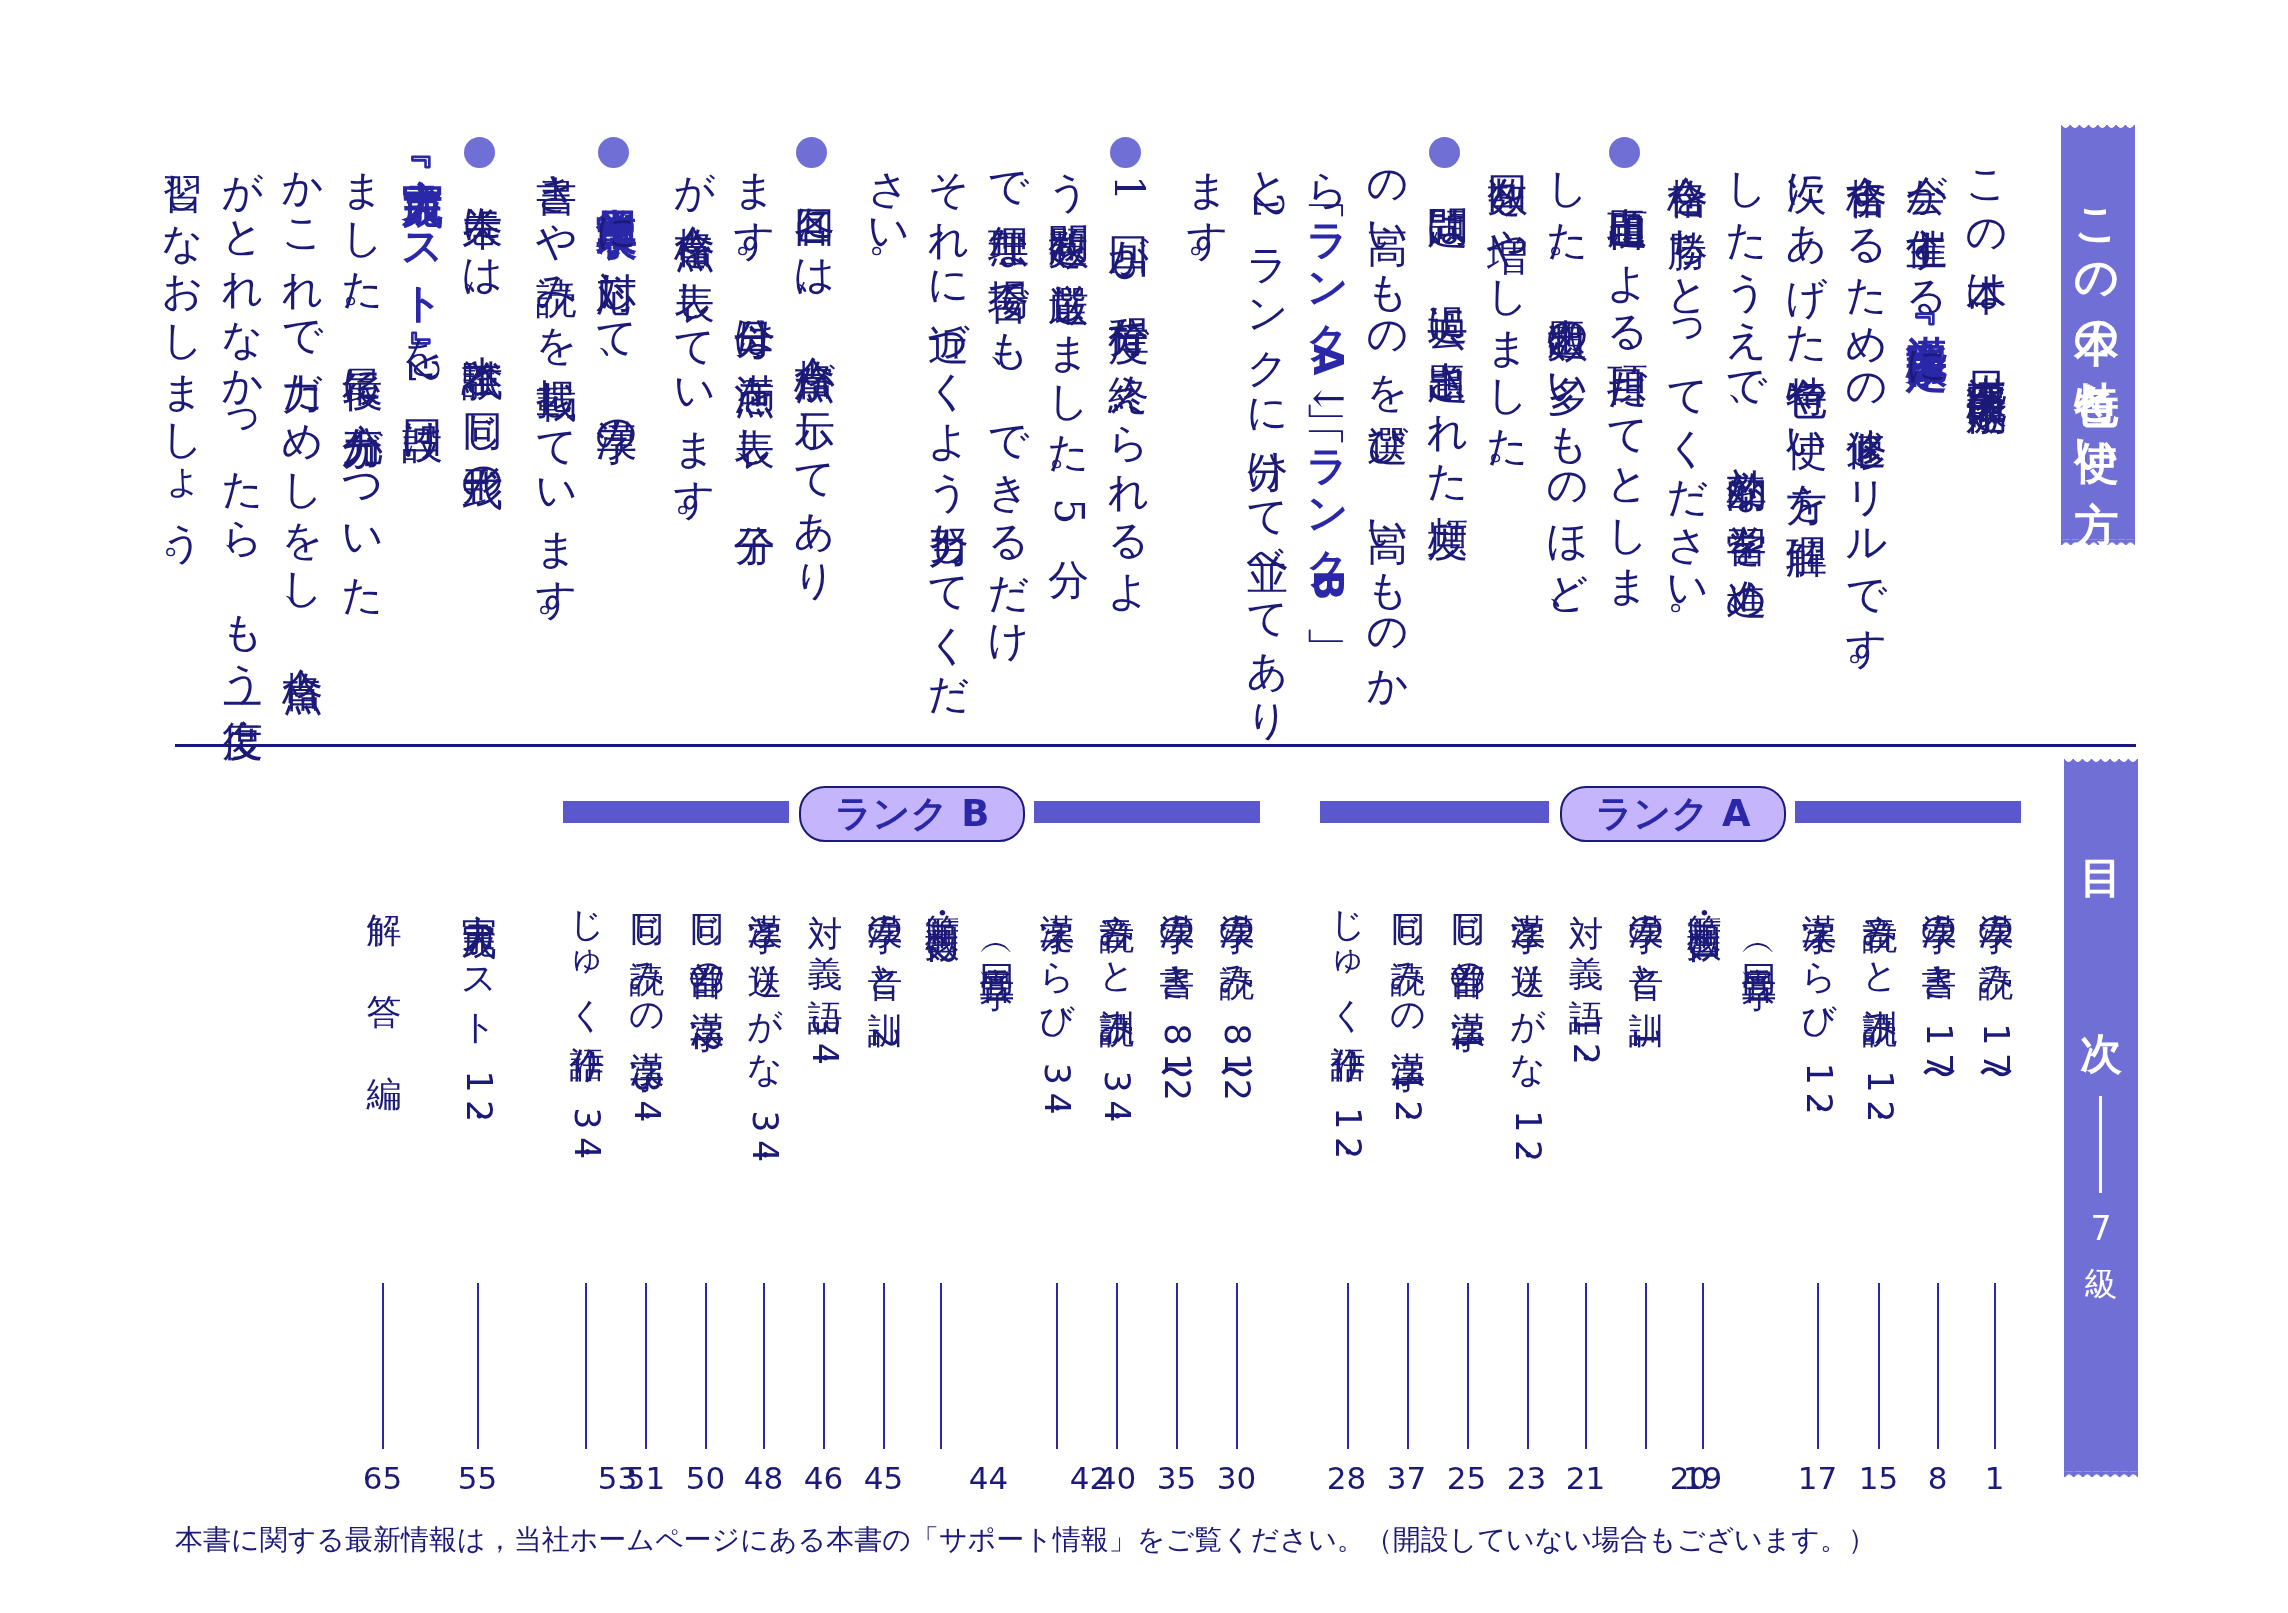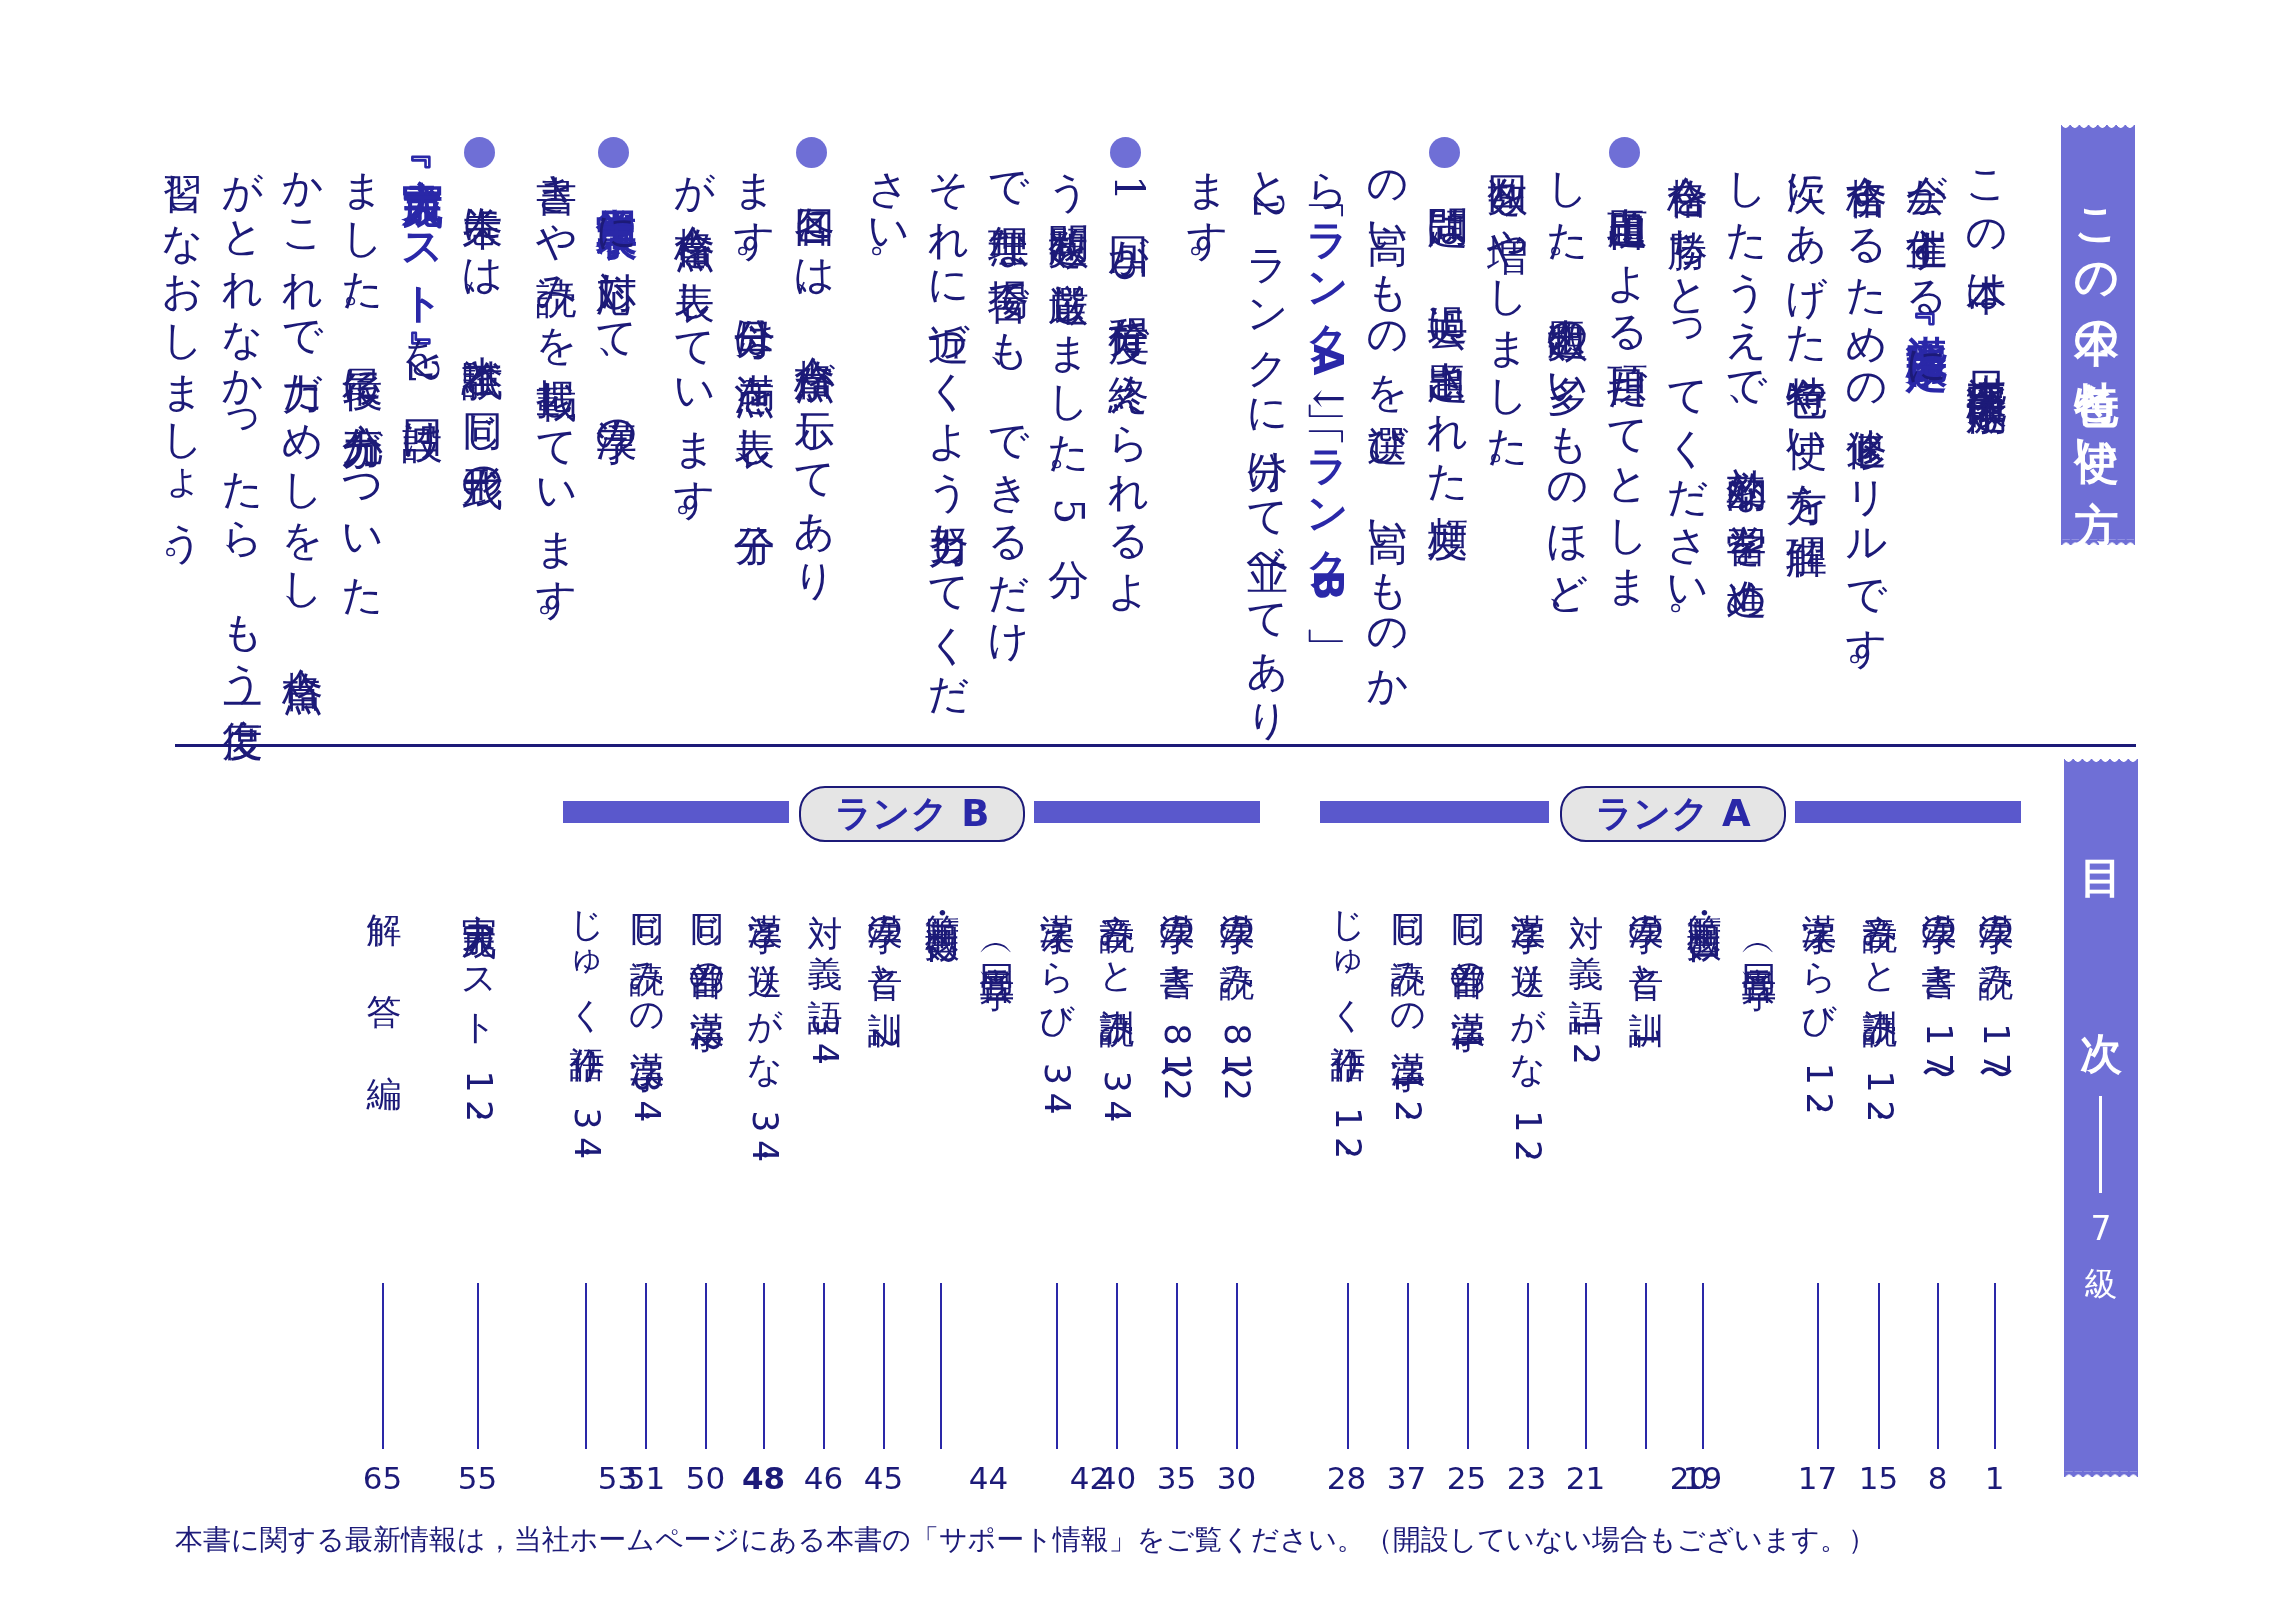--- a/index.html
+++ b/index.html
@@ -13,21 +13,21 @@
   .banner::before { top:-0.9px; }
   .banner::after { bottom:-0.9px; transform:rotate(180deg); }
   .banner-text { position:absolute; left:0; width:74px; text-align:center; color:#ffffff;
      font-weight:bold; font-size:42px; line-height:54px; }
   .vcol { position:absolute; writing-mode:vertical-rl; font-size:41px; line-height:57px;
      letter-spacing:2.8px; color:#1c1a78; white-space:nowrap; font-family:"DejaVu Serif", "Liberation Serif", serif; }
   .vcol .b { font-weight:bold; color:#2a28a8; font-family:"DejaVu Sans", sans-serif; }
   .bullet { position:absolute; width:31px; height:31px; border-radius:50%; background:#6f6fd6; }
   .rule { position:absolute; height:2.8px; background:#1c1a78; }
   .rank-bar { position:absolute; height:22px; background:#5a58cc; }
-  .rank-pill { position:absolute; height:52px; border:2.8px solid #1c1a78; border-radius:26px; background:#e5e5e5;
+  .rank-pill { position:absolute; height:52px; border:2.8px solid #1c1a78; border-radius:26px; background:#c4b5fd;
      color:#2a28a8; font-weight:bold; font-size:37px; line-height:52px; text-align:center; }
   .toc-item { position:absolute; writing-mode:vertical-rl; font-size:35px; line-height:41px; letter-spacing:3.7px;
      color:#1c1a78; white-space:nowrap; }
   .leader { position:absolute; width:1.8px; background:#2a28a8; }
   .pnum { position:absolute; font-size:31px; color:#1c1a78; width:55px; text-align:center; transform:translateX(-28px); }
   .footer { position:absolute; left:175px; top:1521px; font-size:28px; color:#1c1a78; font-family:"DejaVu Serif", serif; }
 </style>
 </head>
 <body>
 
@@ -143,21 +143,21 @@
     <div class="toc-item" style="left: 921px; top: 886px;">筆順・画数　2</div>
     <div class="pnum" style="left: 941px; top: 1460px; margin-left: 48px;">44</div>
     <div class="leader" style="left: 940px; top: 1283px; height: 166px;"></div>
     <div class="toc-item" style="left: 864px; top: 886px;">漢字の音と訓　2</div>
     <div class="pnum" style="left: 884px; top: 1460px;">45</div>
     <div class="leader" style="left: 883px; top: 1283px; height: 166px;"></div>
     <div class="toc-item" style="left: 804px; top: 886px;">対　義　語　3・4</div>
     <div class="pnum" style="left: 824px; top: 1460px;">46</div>
     <div class="leader" style="left: 823px; top: 1283px; height: 166px;"></div>
     <div class="toc-item" style="left: 744px; top: 886px;">漢字と送りがな　3・4</div>
-    <div class="pnum" style="left: 764px; top: 1460px; font-weight: bold;">48</div>
+    <div class="pnum" style="left: 764px; top: 1460px;">48</div>
     <div class="leader" style="left: 763px; top: 1283px; height: 166px;"></div>
     <div class="toc-item" style="left: 686px; top: 886px;">同じ部首の漢字　2</div>
     <div class="pnum" style="left: 706px; top: 1460px;">50</div>
     <div class="leader" style="left: 705px; top: 1283px; height: 166px;"></div>
     <div class="toc-item" style="left: 626px; top: 886px;">同じ読みの漢字　3・4</div>
     <div class="pnum" style="left: 646px; top: 1460px;">51</div>
     <div class="leader" style="left: 645px; top: 1283px; height: 166px;"></div>
     <div class="toc-item" style="left: 566px; top: 886px;">じゅく語作り　3・4</div>
     <div class="pnum" style="left: 618px; top: 1460px;">53</div>
     <div class="leader" style="left: 585px; top: 1283px; height: 166px;"></div>

